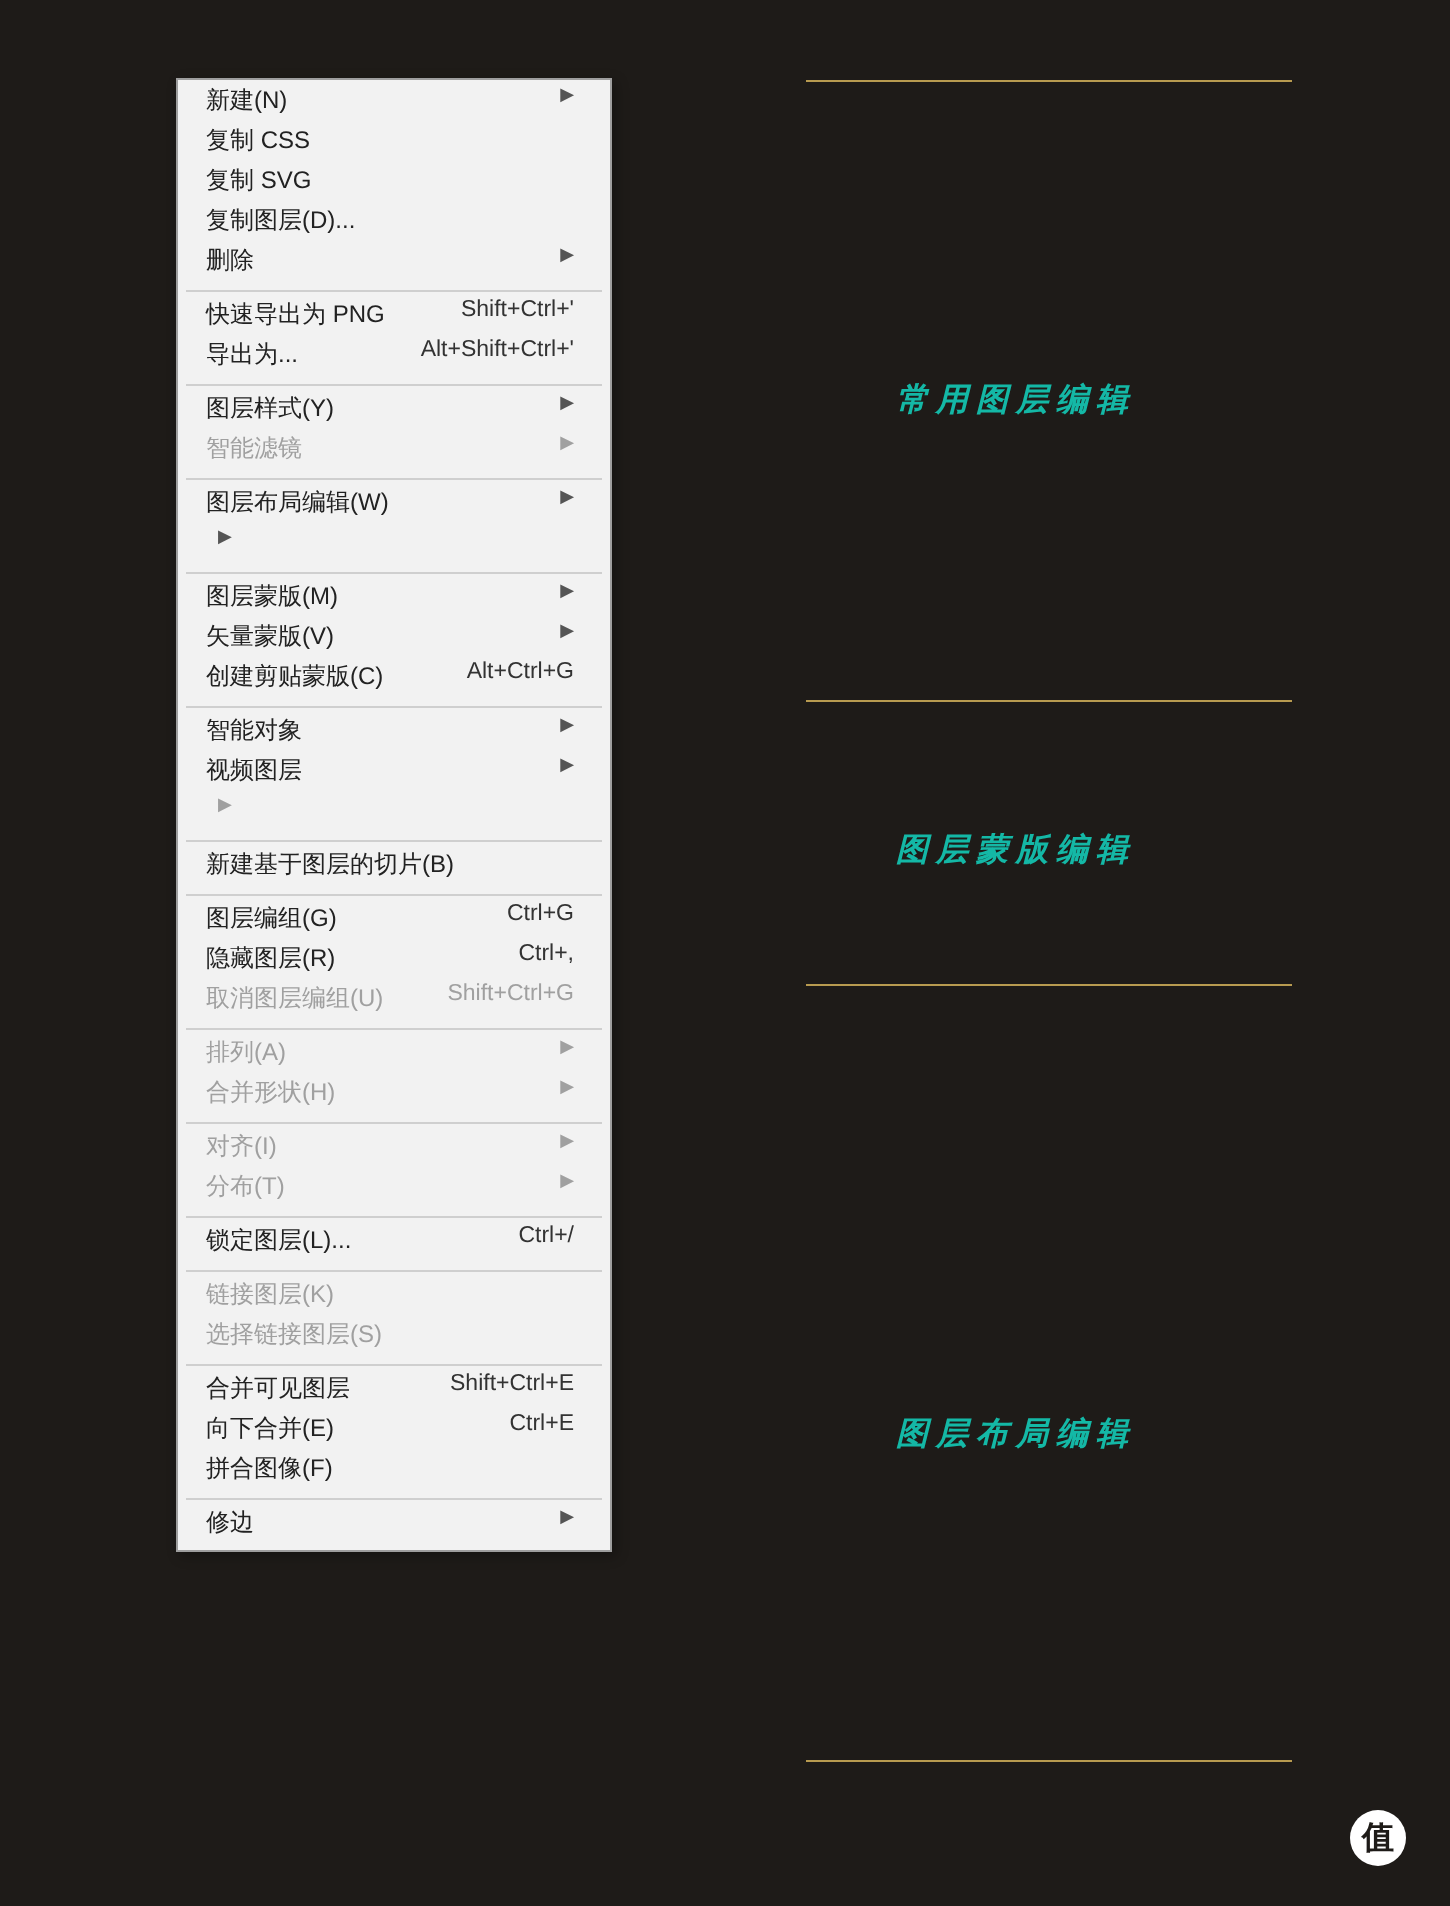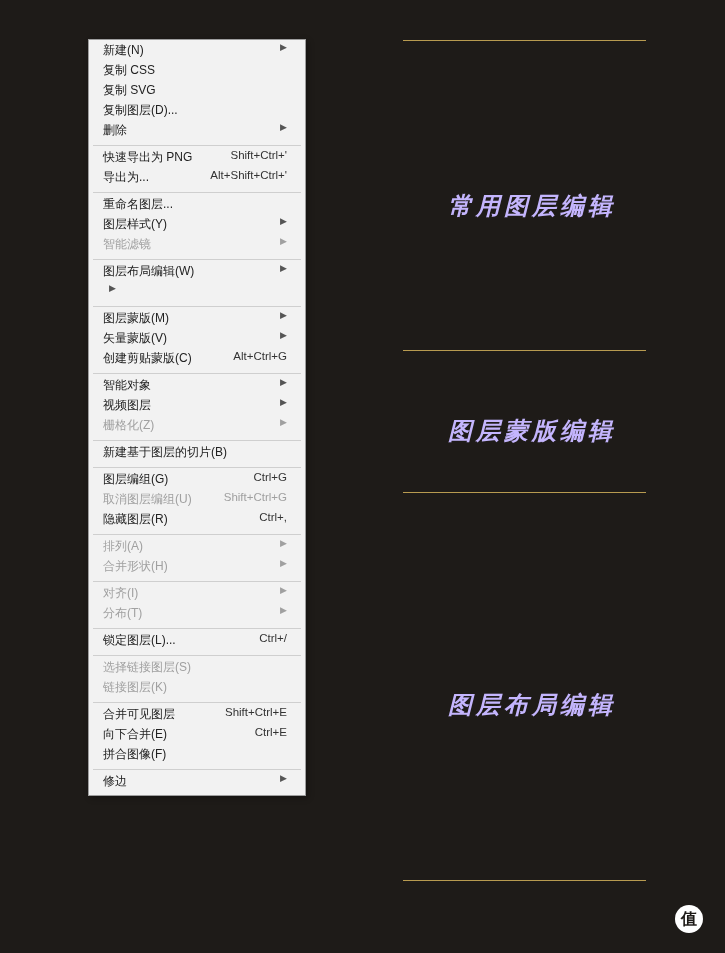--- a/index.html
+++ b/index.html
@@ -38,22 +38,22 @@
 .item.disabled .arrow { color: #a0a0a0; }
 .sep { height: 1px; background: #cfcfcf; margin: 3px 4px; }
 
 .annot-line {
   position: absolute;
   height: 1px;
   background: #b89b50;
 }
 .annot-text {
   position: absolute;
-  color: #c4b5fd;
-  font-size: 24px;
+  color: #14b8a6;
+  font-size: 16px;
   font-weight: bold;
   font-style: italic;
   letter-spacing: 4px;
   font-family: "KaiTi", "STKaiti", serif;
 }
 
 .watermark {
   position: absolute;
   right: 22px;
   bottom: 20px;
@@ -105,23 +105,20 @@
     <div class="item">
       <span class="label">快速导出为 PNG</span>
       <span class="shortcut">Shift+Ctrl+'</span>
     </div>
     <div class="item">
       <span class="label">导出为...</span>
       <span class="shortcut">Alt+Shift+Ctrl+'</span>
     </div>
     <div class="sep"></div>
     <div class="item">
-      <span class="label">重命名图层...</span>
-    </div>
-    <div class="item">
       <span class="label">图层样式(Y)</span>
       <span class="arrow">▶</span>
     </div>
     <div class="item disabled">
       <span class="label">智能滤镜</span>
       <span class="arrow">▶</span>
     </div>
     <div class="sep"></div>
     <div class="item">
       <span class="label">图层布局编辑(W)</span>
@@ -146,40 +143,39 @@
     <div class="sep"></div>
     <div class="item">
       <span class="label">智能对象</span>
       <span class="arrow">▶</span>
     </div>
     <div class="item">
       <span class="label">视频图层</span>
       <span class="arrow">▶</span>
     </div>
     <div class="item disabled">
-      <span class="label">栅格化(Z)</span>
       <span class="arrow">▶</span>
     </div>
     <div class="sep"></div>
     <div class="item">
       <span class="label">新建基于图层的切片(B)</span>
     </div>
     <div class="sep"></div>
     <div class="item">
       <span class="label">图层编组(G)</span>
       <span class="shortcut">Ctrl+G</span>
     </div>
+    <div class="item">
+      <span class="label">隐藏图层(R)</span>
+      <span class="shortcut">Ctrl+,</span>
+    </div>
     <div class="item disabled">
       <span class="label">取消图层编组(U)</span>
       <span class="shortcut">Shift+Ctrl+G</span>
     </div>
-    <div class="item">
-      <span class="label">隐藏图层(R)</span>
-      <span class="shortcut">Ctrl+,</span>
-    </div>
     <div class="sep"></div>
     <div class="item disabled">
       <span class="label">排列(A)</span>
       <span class="arrow">▶</span>
     </div>
     <div class="item disabled">
       <span class="label">合并形状(H)</span>
       <span class="arrow">▶</span>
     </div>
     <div class="sep"></div>
@@ -191,24 +187,24 @@
       <span class="label">分布(T)</span>
       <span class="arrow">▶</span>
     </div>
     <div class="sep"></div>
     <div class="item">
       <span class="label">锁定图层(L)...</span>
       <span class="shortcut">Ctrl+/</span>
     </div>
     <div class="sep"></div>
     <div class="item disabled">
+      <span class="label">链接图层(K)</span>
+    </div>
+    <div class="item disabled">
       <span class="label">选择链接图层(S)</span>
-    </div>
-    <div class="item disabled">
-      <span class="label">链接图层(K)</span>
     </div>
     <div class="sep"></div>
     <div class="item">
       <span class="label">合并可见图层</span>
       <span class="shortcut">Shift+Ctrl+E</span>
     </div>
     <div class="item">
       <span class="label">向下合并(E)</span>
       <span class="shortcut">Ctrl+E</span>
     </div>
@@ -220,18 +216,18 @@
       <span class="label">修边</span>
       <span class="arrow">▶</span>
     </div>
   </div>
 
 <div class="annot-line" style="left:403px;top:40px;width:243px"></div>
 <div class="annot-text" style="left:448px;top:190px">常用图层编辑</div>
 <div class="annot-line" style="left:403px;top:350px;width:243px"></div>
 <div class="annot-text" style="left:448px;top:415px">图层蒙版编辑</div>
 <div class="annot-line" style="left:403px;top:492px;width:243px"></div>
-<div class="annot-text" style="left:448px;top:689px">图层布局编辑</div>
+<div class="annot-text" style="left:448px;top:707px">图层布局编辑</div>
 <div class="annot-line" style="left:403px;top:880px;width:243px"></div>
 
 <div class="watermark">
   <div class="circle">值</div>
 </div>
 
 </body></html>

